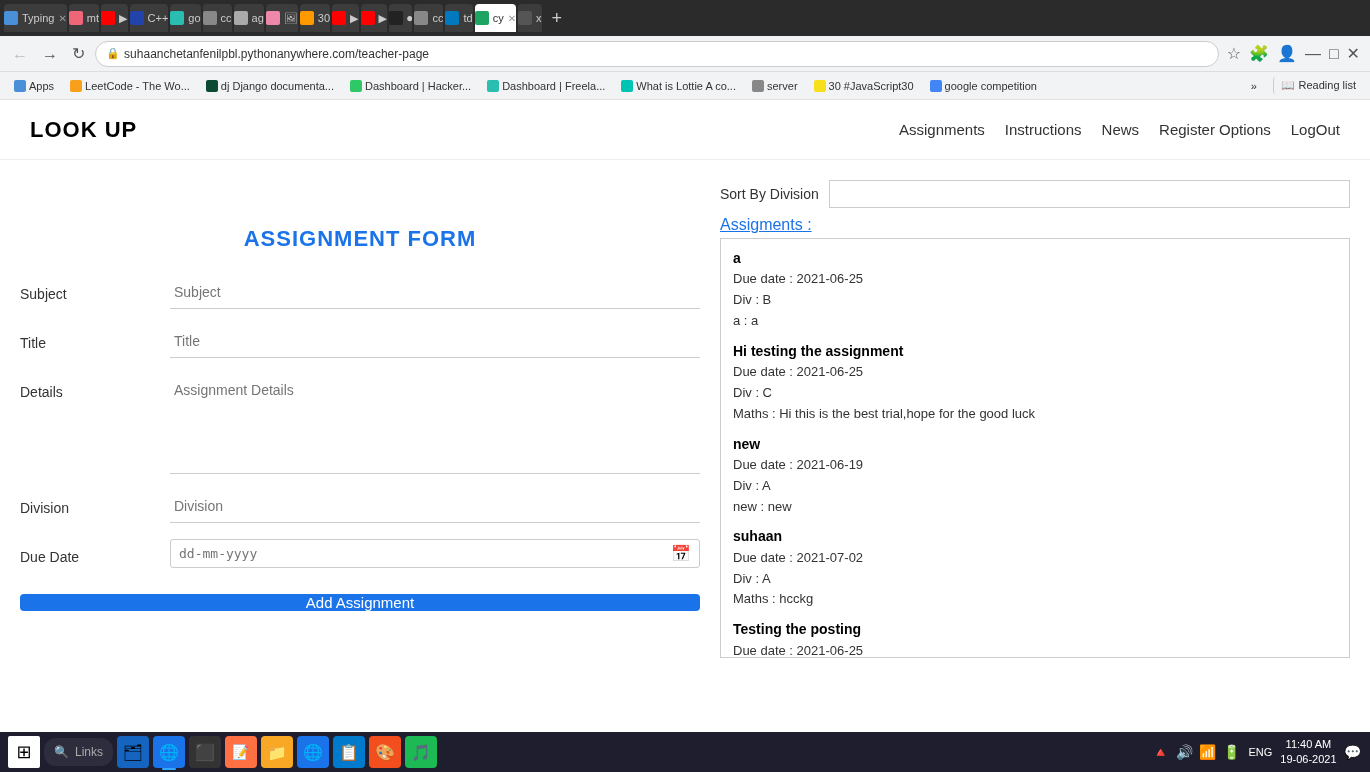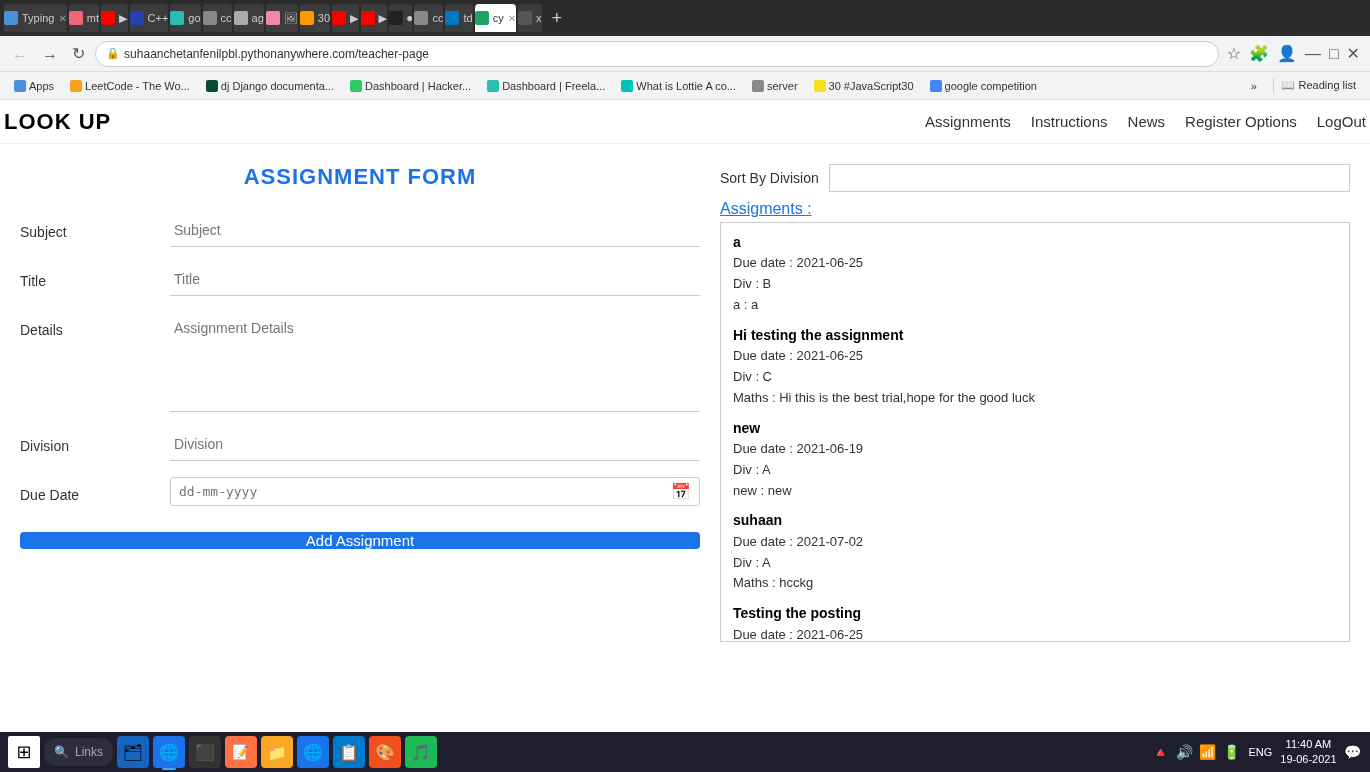--- a/index.html
+++ b/index.html
@@ -136,22 +136,22 @@
     .page-content {
       background: #fff;
       min-height: calc(772px - 36px - 36px - 28px - 40px);
     }
 
     
     .navbar {
       display: flex;
       align-items: center;
       justify-content: space-between;
-      padding: 0 4px;
-      height: 44px;
+      padding: 0 30px;
+      height: 60px;
       border-bottom: 1px solid #eee;
     }
     .brand {
       font-weight: bold;
       font-size: 22px;
       color: #000;
       letter-spacing: 1px;
     }
     .nav-links {
       display: flex;
@@ -169,20 +169,21 @@
     .main-area {
       display: flex;
       padding: 20px;
       gap: 20px;
     }
 
     
     .form-section {
       flex: 0 0 680px;
       max-width: 680px;
+      margin-top: 46px;
     }
     .form-title {
       text-align: center;
       font-size: 22px;
       font-weight: bold;
       color: #1a73e8;
       margin-bottom: 24px;
       letter-spacing: 1px;
     }
     .form-row {

